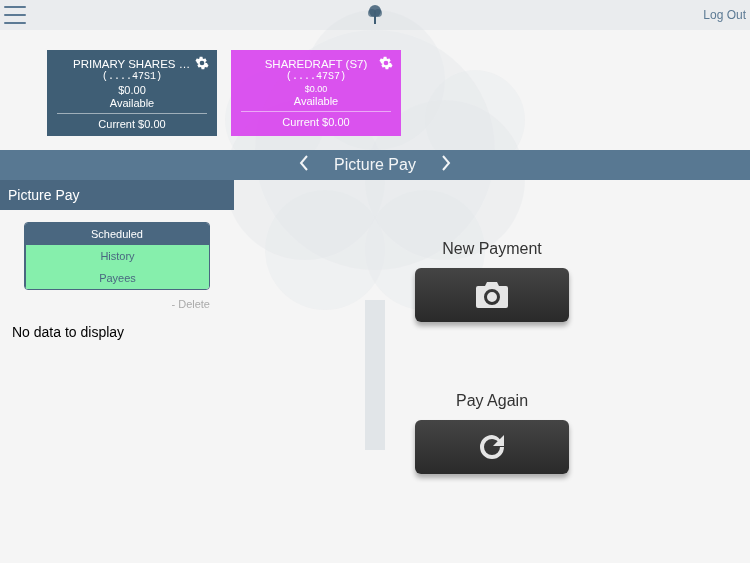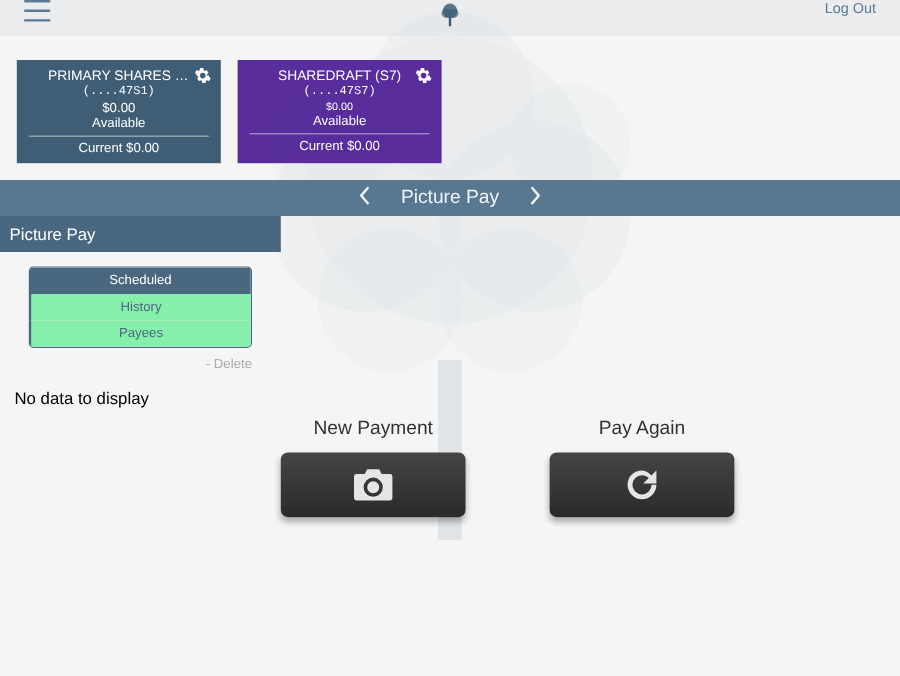--- a/index.html
+++ b/index.html
@@ -3,32 +3,32 @@
   <meta charset="utf-8">
   <style>
     * { margin: 0; padding: 0; box-sizing: border-box; font-family: -apple-system, Helvetica, Arial, sans-serif; }
     body { width: 750px; height: 563px; background: #f5f5f5; position: relative; overflow: hidden; }
     
     
     .tree-bg { position: absolute; top: 0; left: 50%; transform: translateX(-50%); width: 500px; height: 450px; opacity: 0.12; pointer-events: none; }
     .tree-bg svg { width: 100%; height: 100%; }
     
     
-    .header { height: 30px; display: flex; padding: 0 20px; position: relative; background: rgba(208, 215, 222, 0.3); gap: 42px; }
+    .header { height: 30px; display: flex; align-items: center; padding: 0 4px; position: relative; background: rgba(208, 215, 222, 0.3); gap: 42px; }
     .hamburger { width: 22px; height: 18px; display: flex; flex-direction: column; justify-content: space-between; cursor: pointer; }
     .hamburger span { display: block; height: 2px; background: #5c7a94; border-radius: 1px; }
     .logo { position: absolute; left: 50%; transform: translateX(-50%); }
     .logo svg { width: 16px; height: 22px; }
     .logout { margin-left: auto; color: #5c7a94; font-size: 12px; cursor: pointer; }
     
     
-    .accounts-row { display: flex; gap: 14px; padding: 20px 14px 14px 14px; }
+    .accounts-row { display: flex; gap: 14px; padding: 20px 14px 14px 14px; margin-left: 33px; }
     .account-card { width: 170px; padding: 8px 10px 6px 10px; color: #fff; position: relative; text-align: center; font-size: 11px; }
     .account-card.primary { background: #3f5e75; }
-    .account-card.secondary { background: #4c1d95; opacity: 0.92; }
+    .account-card.secondary { background: #d946ef; opacity: 0.92; }
     .account-card .gear { position: absolute; top: 6px; right: 8px; }
     .account-card .name { font-size: 11.5px; margin-bottom: 1px; white-space: nowrap; overflow: hidden; text-overflow: ellipsis; padding: 0 16px; }
     .account-card .acctnum { font-size: 10px; margin-bottom: 2px; font-family: Liberation Mono, monospace; }
     .account-card .balance { font-size: 11px; margin-bottom: 1px; }
     .account-card .avail { font-size: 11px; margin-bottom: 4px; }
     .account-card .rule { height: 1px; background: rgba(255,255,255,0.5); margin: 2px 0 4px 0; }
     .account-card .current { font-size: 11px; }
     .account-card.secondary .balance { font-size: 9px; }
     
     
@@ -43,21 +43,21 @@
     .sidebar { width: 234px; background: transparent; }
     .sidebar-header { background: #4a6780; color: #fff; padding: 6px 8px; font-size: 14px; height: 30px; display: flex; align-items: center; }
     .seg-control { display: flex; margin: 12px 24px 8px 24px; border: 1px solid #4a6780; border-radius: 4px; overflow: hidden; flex-direction: column; }
     .seg-item { flex: 1; text-align: center; font-size: 11px; padding: 5px 0; color: #4a6780; cursor: pointer; background: #86efac; }
     .seg-item + .seg-item { border-left: 1px solid #4a6780; }
     .seg-item.active { background: #4a6780; color: #fff; }
     .delete-row { text-align: right; padding: 0 24px 4px 24px; font-size: 11px; color: #aaa; }
     .no-data { padding: 10px 12px; color: #000000; font-size: 14px; }
     
     
-    .content { flex: 1; display: flex; align-items: center; padding-top: 60px; gap: 70px; }
+    .content { flex: 1; display: flex; flex-direction: column; align-items: center; padding-top: 60px; gap: 70px; }
     .action-block { text-align: center; }
     .action-label { font-size: 16px; color: #333; margin-bottom: 10px; }
     .action-button { width: 154px; height: 54px; background: linear-gradient(to bottom, #454545, #2a2a2a); border: none; border-radius: 6px; box-shadow: 0 4px 5px rgba(0,0,0,0.3); display: flex; align-items: center; justify-content: center; cursor: pointer; }
     .action-button svg { fill: #e5e5e5; }
   </style>
 </head>
 <body>
 
 <div class="tree-bg">
   <svg viewBox="0 0 500 450">

